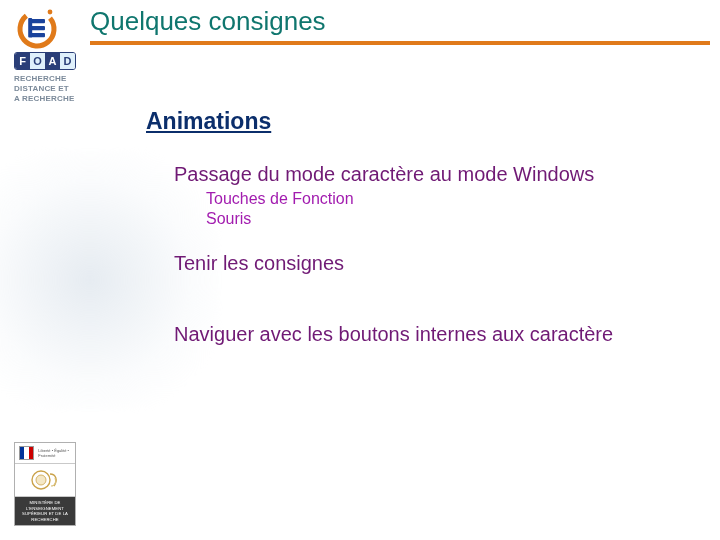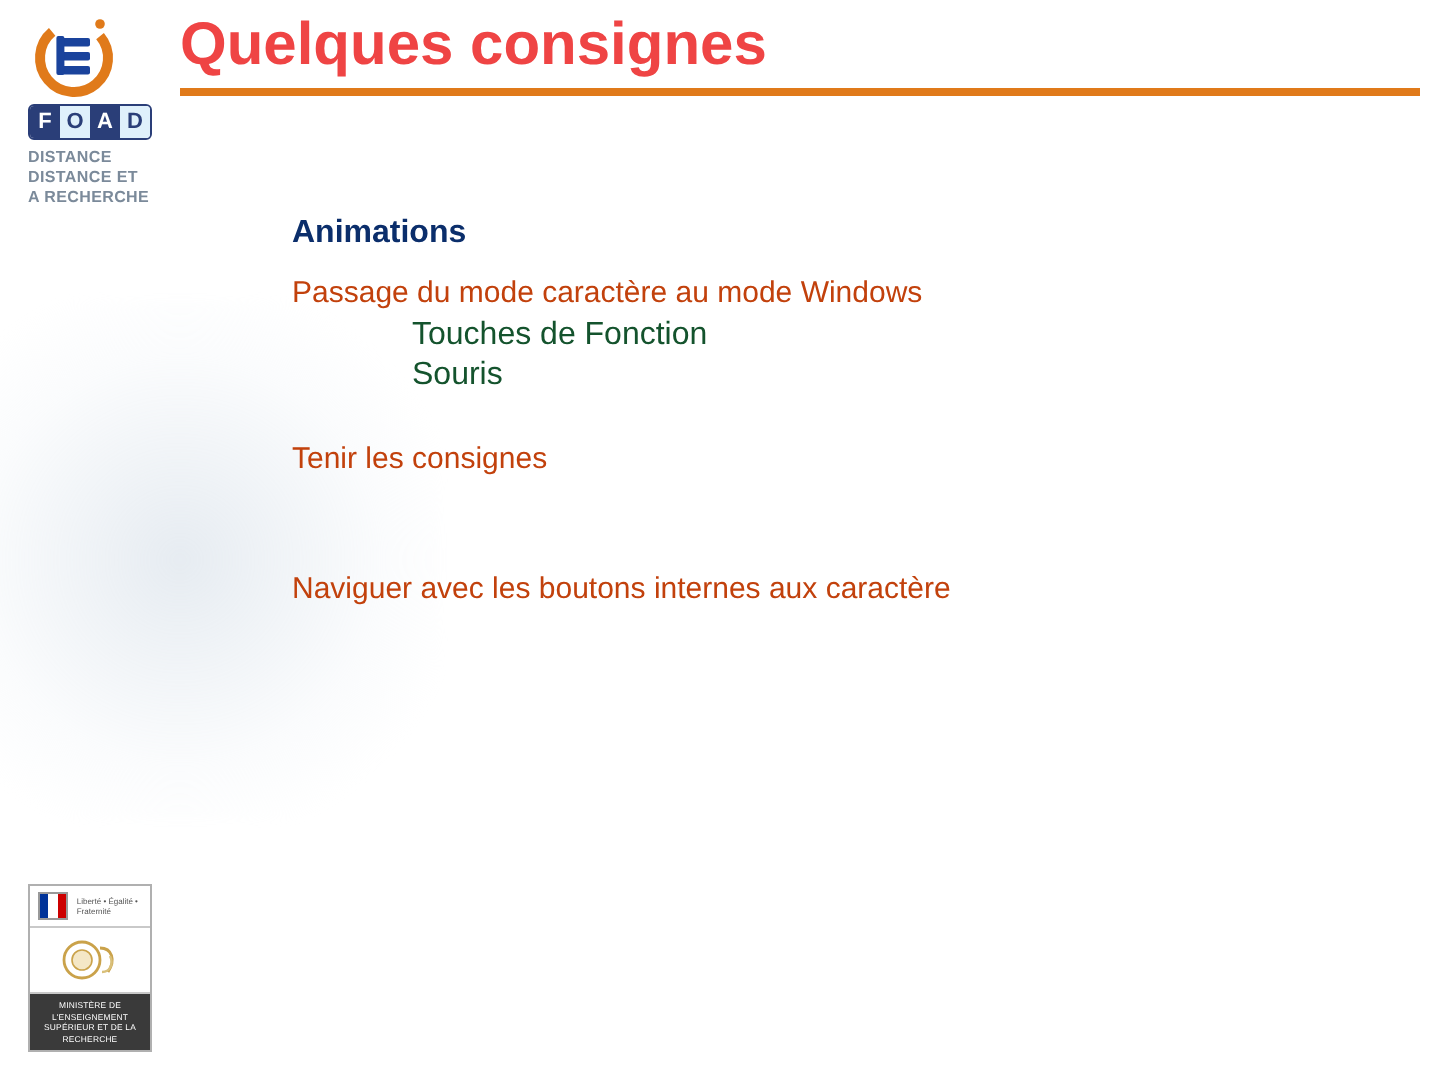--- a/index.html
+++ b/index.html
@@ -32,28 +32,28 @@
   .ministry .flag span:nth-child(1){ background:#003399; }
   .ministry .flag span:nth-child(2){ background:#fff; }
   .ministry .flag span:nth-child(3){ background:#cc0000; }
   .ministry .motto { font-size: 4px; color: #555; line-height: 5px; }
   .ministry .seal { display:flex; align-items:center; justify-content:center; padding: 4px 0; border-bottom: 1px solid #c9c9c9;}
   .ministry .seal svg { display:block; }
   .ministry .caption { background:#3a3a3a; color:#fff; font-size: 4.2px; line-height: 5.5px; padding: 3px; text-align: center; letter-spacing: 0.1px; }
 
   
   .titlewrap { position: absolute; left: 90px; top: 6px; right: 10px; }
-  .title { font-size: 30px; font-weight: 700; color: #ef4444; }
+  .title { font-size: 26px; font-weight: 400; color: #0f766e; }
   .rule { height: 4px; background: #e07a1a; margin-top: 4px; width: 620px; }
 
   
   .content { position: absolute; left: 146px; top: 108px; right: 20px; color: #0b2e6b; }
-  .section { font-size: 16px; font-weight: 700; color: #0b2e6b; margin-bottom: 12px; }
-  .item { font-size: 15px; color: #c2410c; margin-bottom: 4px; }
-  .subitem { font-size: 16px; color: #14532d; margin-left: 60px; margin-bottom: 2px; }
+  .section { font-size: 23px; font-weight: 700; color: #0b2e6b; margin-bottom: 28px; text-decoration: underline; }
+  .item { font-size: 20px; color: #701a75; margin-left: 28px; margin-bottom: 4px; }
+  .subitem { font-size: 16px; color: #a21caf; margin-left: 60px; margin-bottom: 2px; }
   .spacer { height: 22px; }
 </style>
 </head>
 <body>
 
 <div class="slide">
 
   <div class="bgfade"></div>
 
   <div class="leftcol">
@@ -70,21 +70,21 @@
 
     <div class="foad-badge">
       <div class="bar">
         <div class="cell">F</div>
         <div class="cell">O</div>
         <div class="cell">A</div>
         <div class="cell">D</div>
       </div>
     </div>
     <div class="foad-text">
-      <div>DISTANCE</div>
+      <div>RECHERCHE</div>
       <div>DISTANCE ET</div>
       <div>A RECHERCHE</div>
     </div>
 
     <div class="ministry">
       <div class="flagrow">
         <div class="flag">
             <span></span>
             <span></span>
             <span></span>

